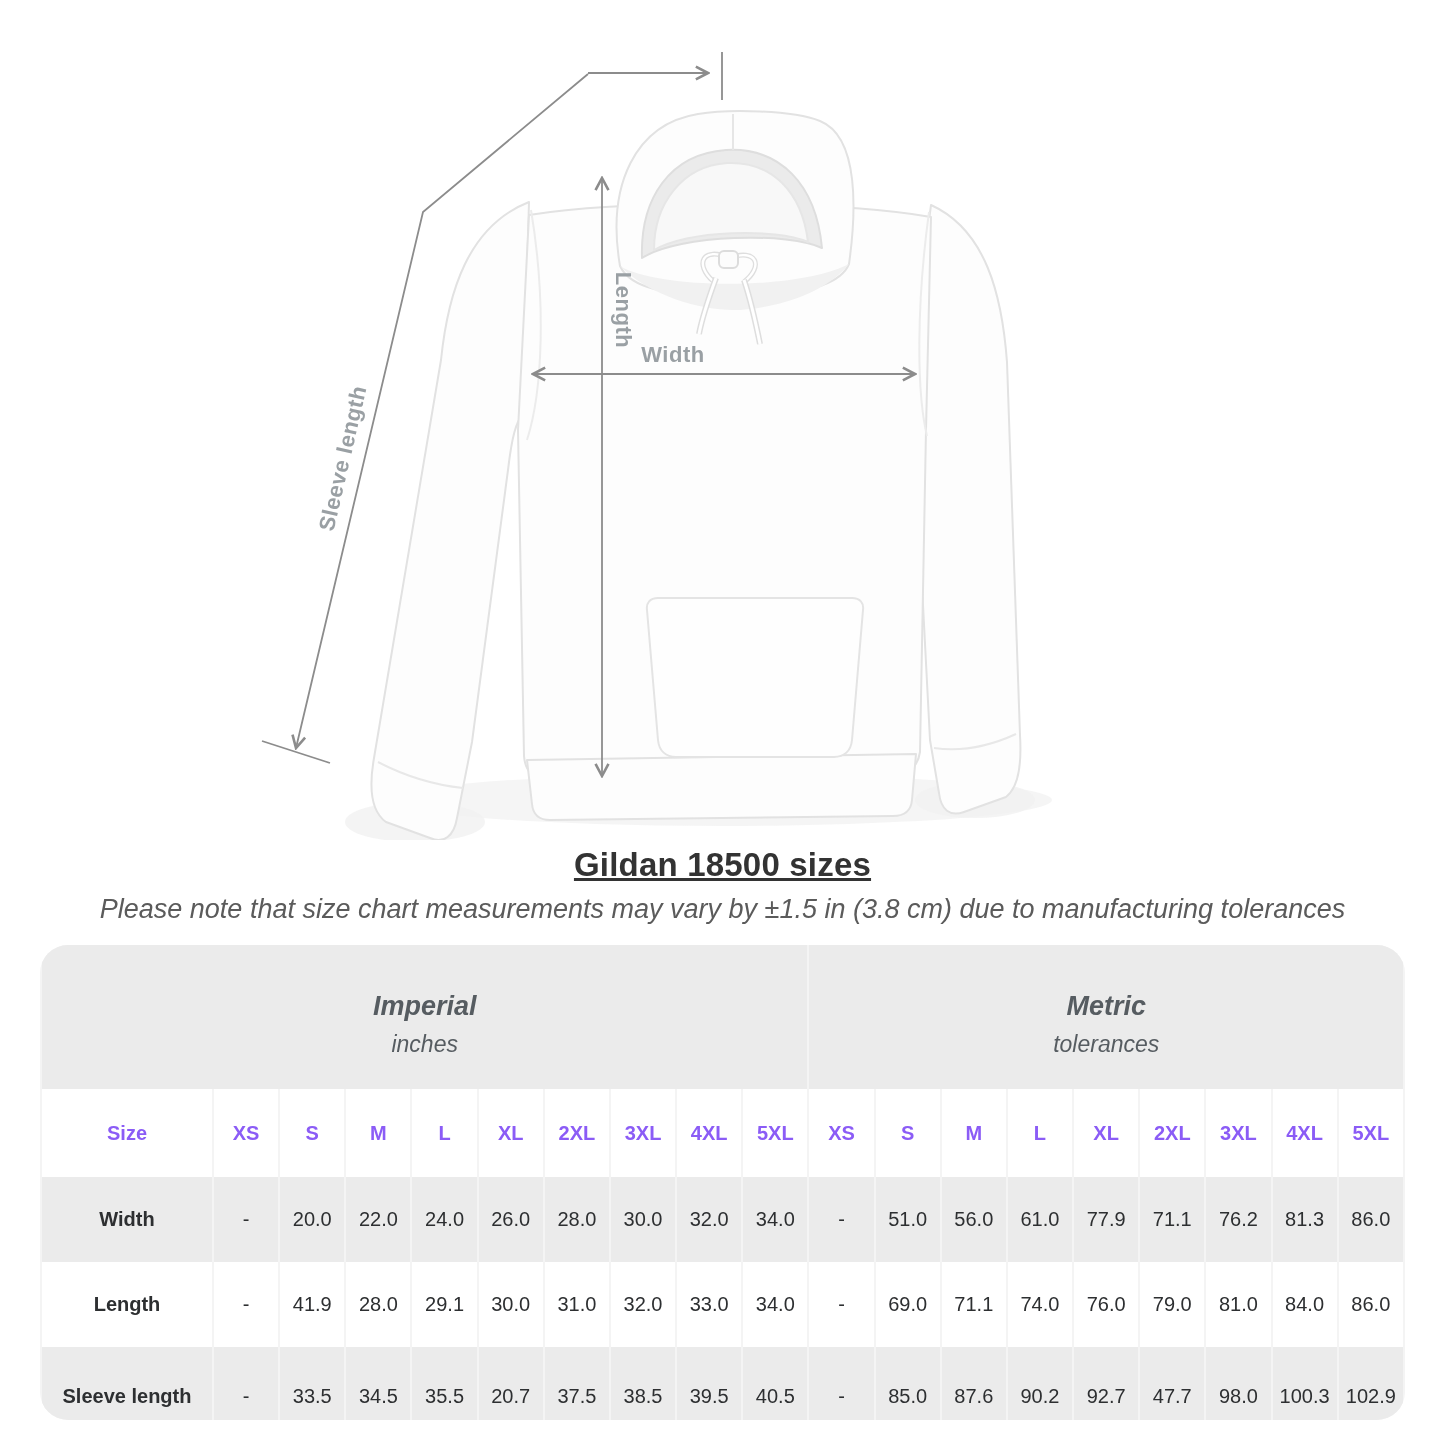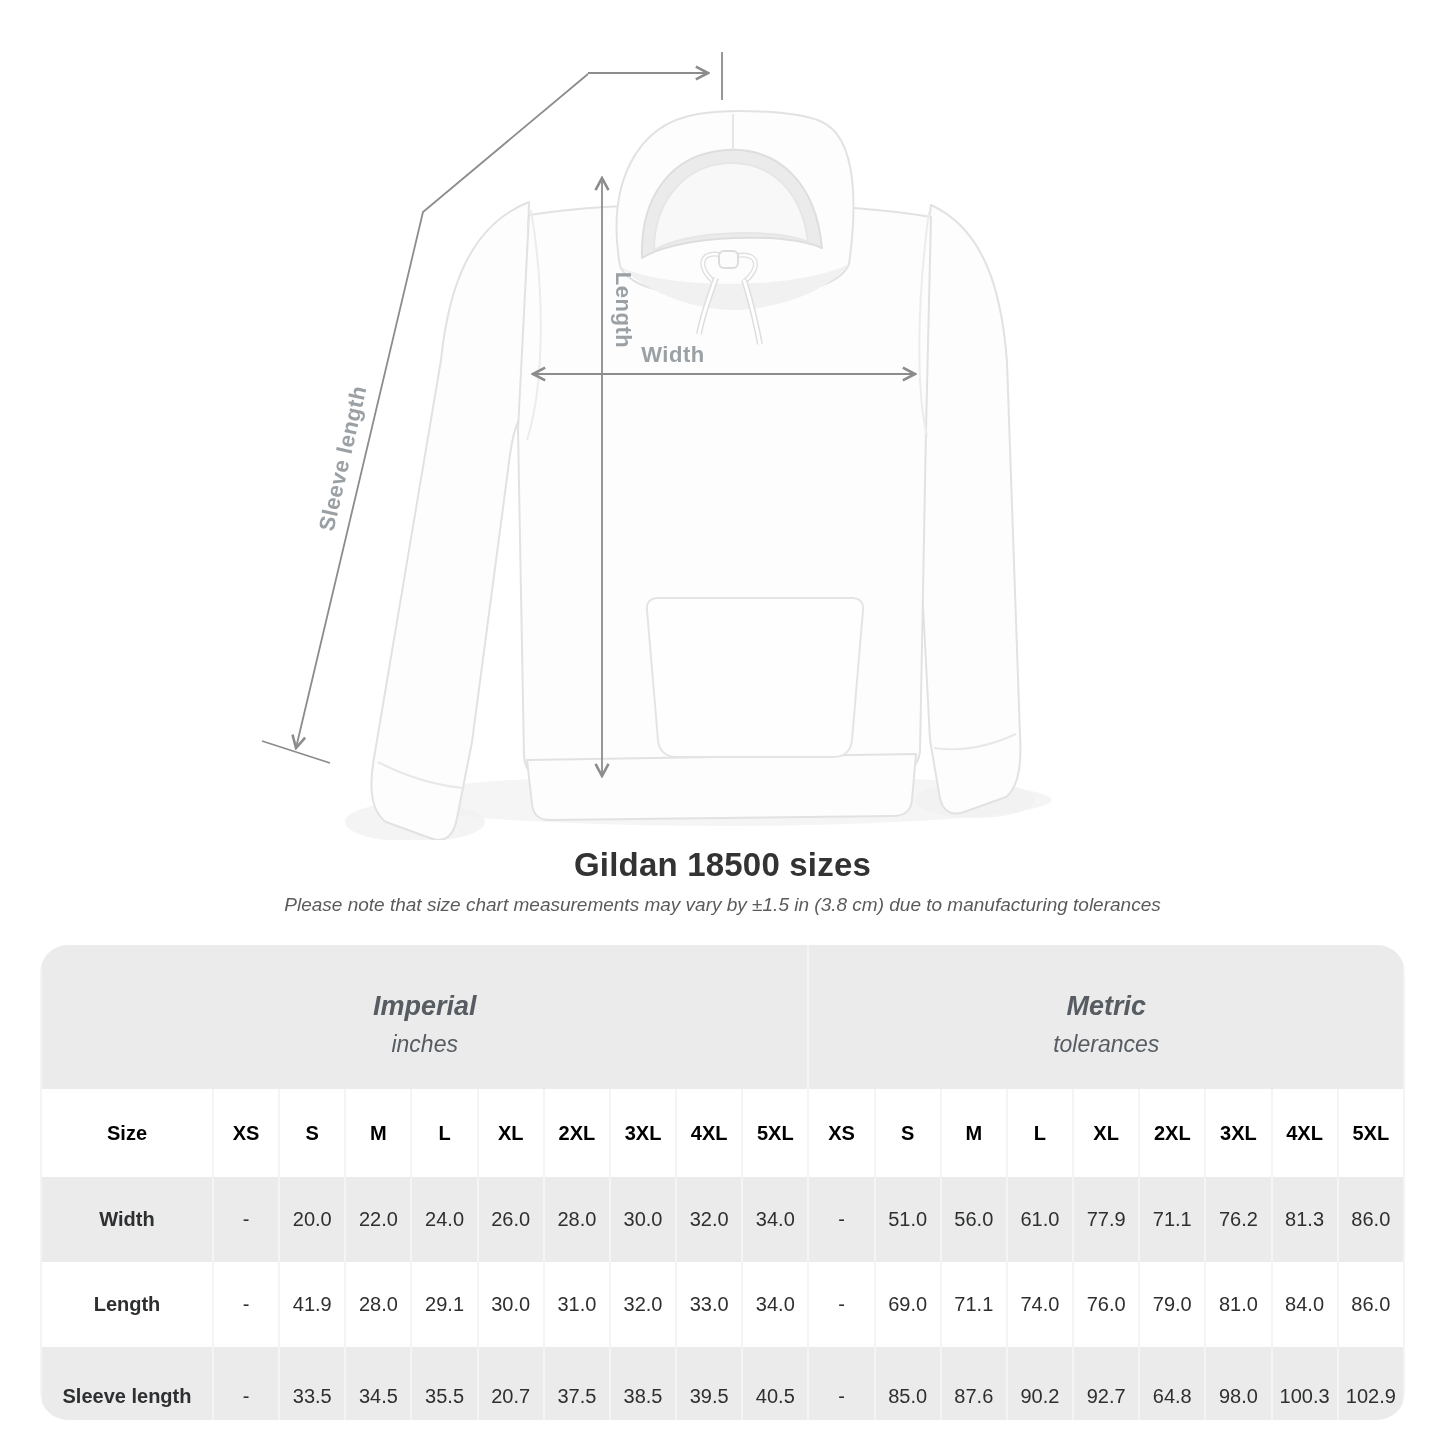--- a/index.html
+++ b/index.html
@@ -1,33 +1,33 @@
 <!DOCTYPE html>
 <html><head>
 <meta charset="utf-8">
 <style>
   html,body{margin:0;padding:0;background:#fff;}
   .page{position:relative;width:1445px;height:1445px;background:#ffffff;overflow:hidden;
         font-family:"Liberation Sans", sans-serif;}
   svg text{font-family:"Liberation Sans", sans-serif;}
 
   .title{position:absolute;top:846px;left:0;width:100%;margin:0;text-align:center;
-         font-size:33px;font-weight:bold;color:#333333;letter-spacing:.2px;}
+         font-size:33px;font-weight:bold;color:#333333;letter-spacing:.2px;text-decoration:underline;}
   .note{position:absolute;top:894px;left:0;width:100%;margin:0;text-align:center;
-        font-style:italic;font-size:19px;color:#5b5b5b;}
+        font-style:italic;font-size:27px;color:#5b5b5b;}
 
   .table-wrap{position:absolute;top:945px;left:40px;width:1365px;height:475px;
               border-radius:28px;overflow:hidden;background:#f4f4f4;}
   table.size-table{width:100%;height:100%;border-collapse:separate;border-spacing:2px 0;
                    table-layout:fixed;}
   td{text-align:center;vertical-align:middle;padding:0;}
   td.band{height:144px;background:#ebebeb;}
   .sec-name{font-size:27px;font-weight:bold;font-style:italic;color:#565c61;padding-top:14px;}
   .sec-unit{font-size:23px;font-style:italic;color:#565c61;margin-top:9px;}
-  tr.hdr-row td{height:88px;background:#ffffff;font-size:20px;font-weight:bold;color:#000000;}
+  tr.hdr-row td{height:88px;background:#ffffff;font-size:20px;font-weight:bold;color:#8b5cf6;}
   tr.row-gray td{height:85px;background:#ebebeb;font-size:20px;color:#2d2f31;}
   tr.row-white td{height:85px;background:#ffffff;font-size:20px;color:#2d2f31;}
   tbody tr:last-child td{height:99px;}
   td.row-label{font-weight:bold;color:#5d6368;}
 </style>
 </head>
 <body>
 
 <div class="page">
 
@@ -215,21 +215,21 @@
             <td class="data-cell">20.7</td>
             <td class="data-cell">37.5</td>
             <td class="data-cell">38.5</td>
             <td class="data-cell">39.5</td>
             <td class="data-cell">40.5</td>
             <td class="data-cell">-</td>
             <td class="data-cell">85.0</td>
             <td class="data-cell">87.6</td>
             <td class="data-cell">90.2</td>
             <td class="data-cell">92.7</td>
-            <td class="data-cell">64.8</td>
+            <td class="data-cell">47.7</td>
             <td class="data-cell">98.0</td>
             <td class="data-cell">100.3</td>
             <td class="data-cell">102.9</td>
           </tr>
         </tbody>
     </table>
   </div>
 
 </div>
 

